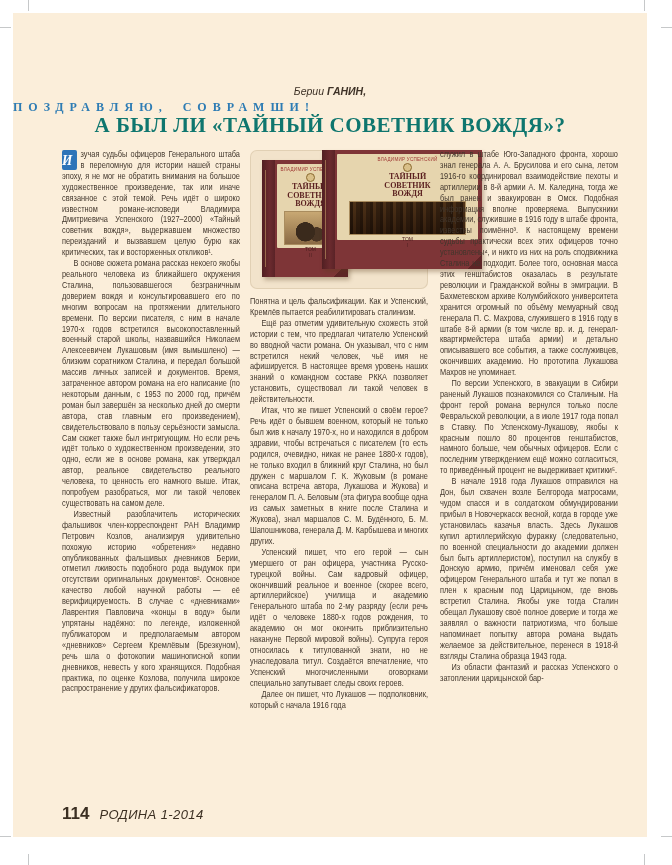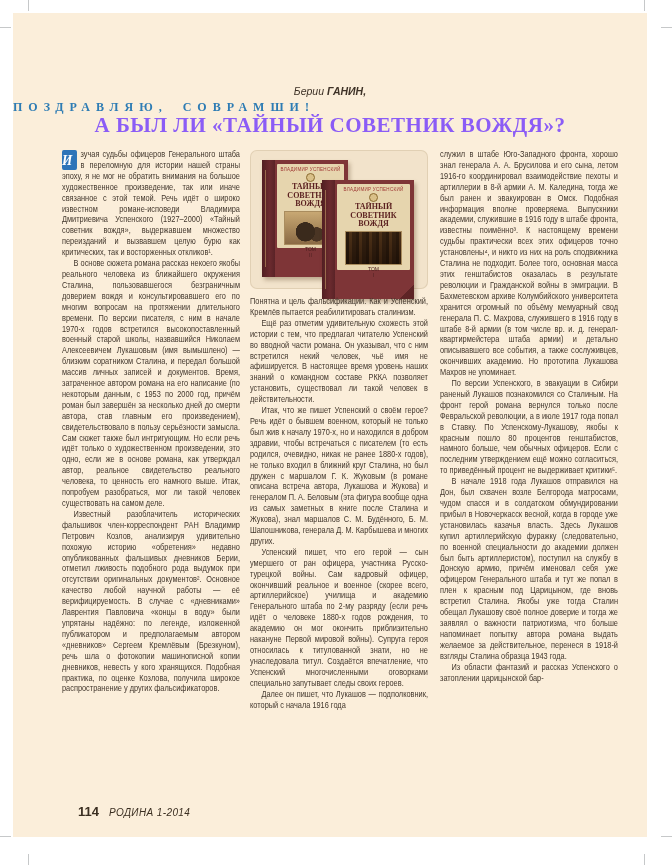--- a/index.html
+++ b/index.html
@@ -29,21 +29,21 @@
     font-style:italic;font-size:10.5px;color:#3e3227;
   }
   .byline .surname{font-weight:bold;font-style:italic;}
   .byline2{
     position:absolute;left:0;right:0;top:86px;text-align:center;
     font-style:italic;font-size:8px;color:#4a3c2e;
   }
   .title{
     position:absolute;left:0;right:0;top:100px;margin:0;text-align:center;
     font-family:"Liberation Serif", serif;font-weight:bold;
-    font-size:21px;letter-spacing:0.5px;color:#8b5cf6;
+    font-size:21px;letter-spacing:0.5px;color:#0f766e;
   }
 
   
   .col{
     position:absolute;width:202px;transform:scaleX(0.881);transform-origin:0 0;
     font-size:8.4px;line-height:10.9px;text-align:justify;-moz-text-align-last:left;text-align-last:left;
     color:#41362c;overflow:hidden;
   }
   .col1{left:49px;top:136px;height:646px;}
   .col2{left:237px;top:283px;height:492px;}
@@ -85,30 +85,30 @@
   }
   .photo.train{background:
       radial-gradient(circle at 40% 62%, #3a2a1c 0 26%, transparent 27%),
       radial-gradient(circle at 62% 70%, #4a3524 0 18%, transparent 19%),
       linear-gradient(#c8a873,#8a6a44);}
   .photo.crowd{background:
       repeating-linear-gradient(90deg,#3c2c1e 0 3px,#6b5238 3px 6px,#4a3828 6px 10px),
       linear-gradient(#b99a6c,#7c5f3e);background-blend-mode:multiply;}
   .book .jvol{font-size:5px;line-height:6px;color:#4a1d1d;margin-top:1px;white-space:pre-line;}
   .book.left{left:12px;top:10px;width:86px;height:117px;}
-  .book.right{left:72px;top:30px;width:92px;height:119px;}
+  .book.right{left:72px;top:0;width:112px;height:119px;padding-left:48px;}
   .book .edge{position:absolute;right:0;bottom:0;width:14px;height:14px;background:linear-gradient(135deg,transparent 48%,#5e2426 50%);}
 
   
   .footer{
     position:absolute;left:49px;top:774px;display:flex;align-items:baseline;gap:10px;
     color:#3b2f22;
   }
-  .pagenum{font-size:13px;font-weight:bold;margin-left:16px;}
-  .mag{font-style:italic;font-size:10px;letter-spacing:.4px;margin-top:20px;}
+  .pagenum{font-size:17px;font-weight:bold;}
+  .mag{font-style:italic;font-size:13px;letter-spacing:.4px;margin-top:20px;}
 </style>
 </head>
 <body>
 
 <div>
 
   <div class="crop v" style="left:28px;top:0;"></div>
   <div class="crop h" style="left:0;top:27px;"></div>
   <div class="crop v" style="left:644px;top:0;"></div>
   <div class="crop h" style="left:661px;top:27px;"></div>

